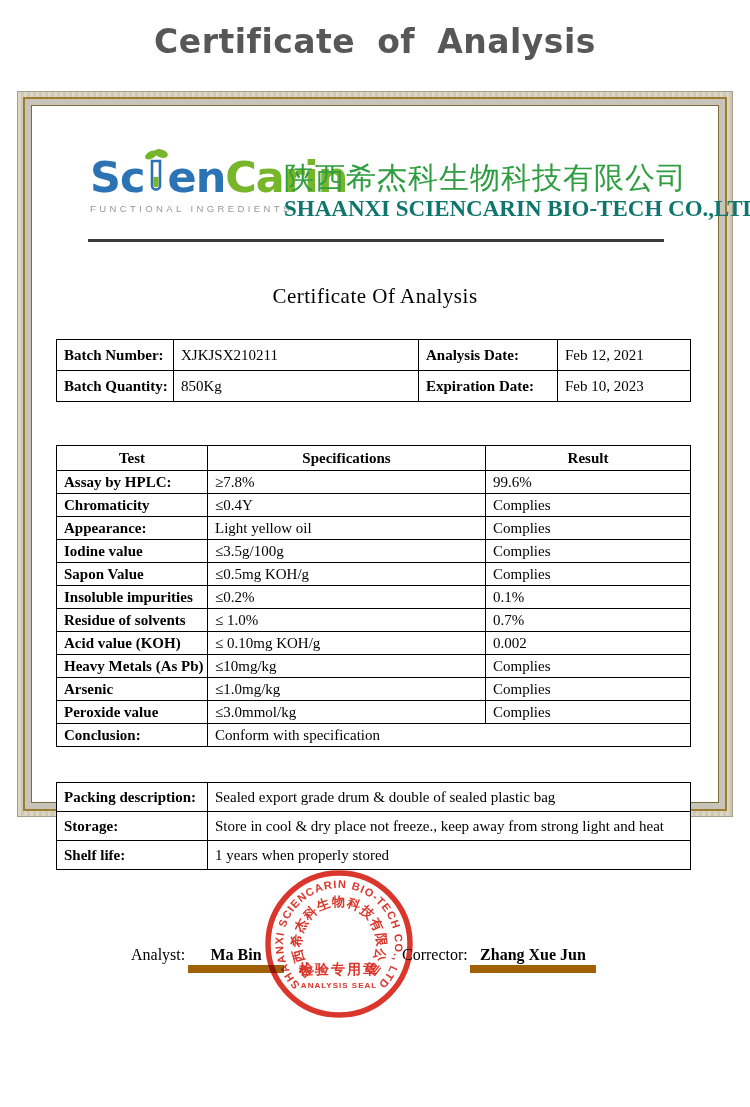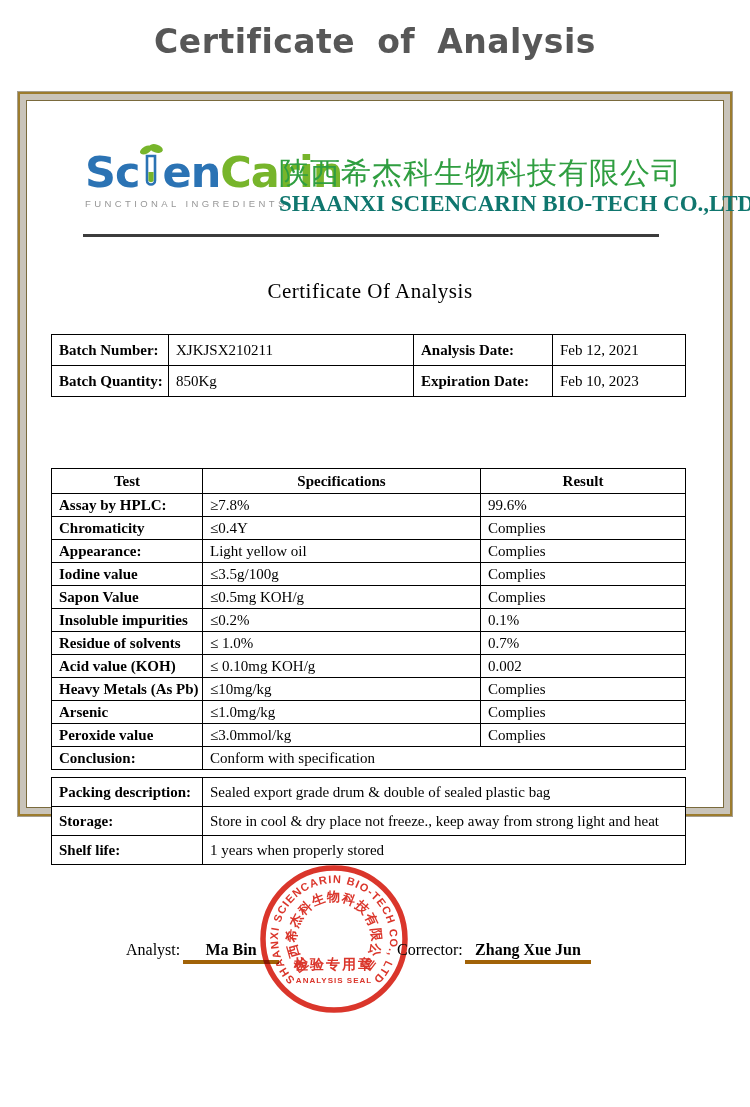--- a/index.html
+++ b/index.html
@@ -6,21 +6,21 @@
             font-family:"Liberation Serif",serif;-webkit-font-smoothing:antialiased;}
   .page{position:relative;width:750px;height:1107px;background:#fff;}
 
   
   .page-title{position:absolute;top:22px;left:0;width:750px;text-align:center;
     font-family:"DejaVu Sans",sans-serif;font-weight:bold;font-size:33px;color:#575757;
     letter-spacing:.5px;word-spacing:10px;}
 
   
   .frame{position:absolute;left:17px;top:91px;width:716px;height:726px;box-sizing:border-box;
-    border:1px solid #a69f90;background:#dcd5c2;
+    border:1px solid #a69f90;background:#dcd5c2;padding:5px;
     background-image:repeating-linear-gradient(90deg,#ddd6c4 0 3px,#cfc8b3 3px 6px);}
   .frame-gold{width:100%;height:100%;box-sizing:border-box;border:2px solid #9c7c2e;}
   .frame-gray{width:100%;height:100%;box-sizing:border-box;border:6px solid #c9c4ba;
     background-image:repeating-linear-gradient(90deg,#ccc7bd 0 4px,#bfbab0 4px 8px);}
   .frame-dark{width:100%;height:100%;box-sizing:border-box;border:1px solid #7a6a3c;background:#fff;}
   .inner{position:relative;width:100%;height:100%;background:#fff;}
 
   
   .logo-block{position:absolute;left:58px;top:50px;}
   .logo-row{display:flex;align-items:flex-start;font-family:"DejaVu Sans",sans-serif;
@@ -42,29 +42,29 @@
     font-size:21px;color:#000;letter-spacing:.5px;}
 
   
   table{border-collapse:collapse;table-layout:fixed;position:absolute;left:24px;
     font-size:15px;color:#000;background:#fff;}
   table,td,th{border:1.6px solid #000;}
   td,th{padding:1px 7px;vertical-align:middle;overflow:hidden;white-space:nowrap;}
   .lbl{font-weight:bold;}
   .info-table{top:233px;width:634px;}
   .info-table td{height:28px;}
-  .test-table{top:339px;width:634px;margin-top:28px;}
+  .test-table{top:339px;width:634px;}
   .test-table th{height:22px;text-align:center;font-weight:bold;}
   .test-table td{height:20px;}
   .pack-table{top:676px;width:634px;}
   .pack-table td{height:26px;}
 
   
   .sig{position:absolute;top:840px;font-size:16px;color:#000;white-space:nowrap;}
-  .sig-name{font-weight:bold;text-align:center;border-bottom:4px solid #a16207;
+  .sig-name{font-weight:bold;text-align:center;border-bottom:8px solid #a16207;
     display:inline-block;padding-bottom:1px;}
   .sig-analyst-label{left:99px;}
   .sig-analyst-name{left:156px;width:96px;}
   .sig-corrector-label{left:370px;}
   .sig-corrector-name{left:438px;width:126px;}
 
   
   .seal{position:absolute;left:222px;top:753px;mix-blend-mode:multiply;opacity:.93;}
 </style>
 </head>

